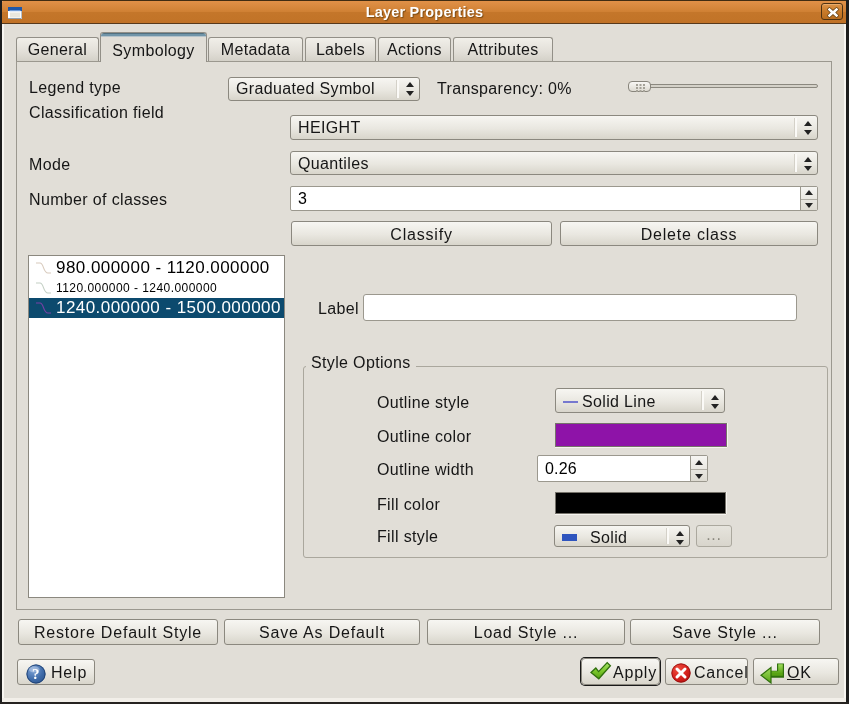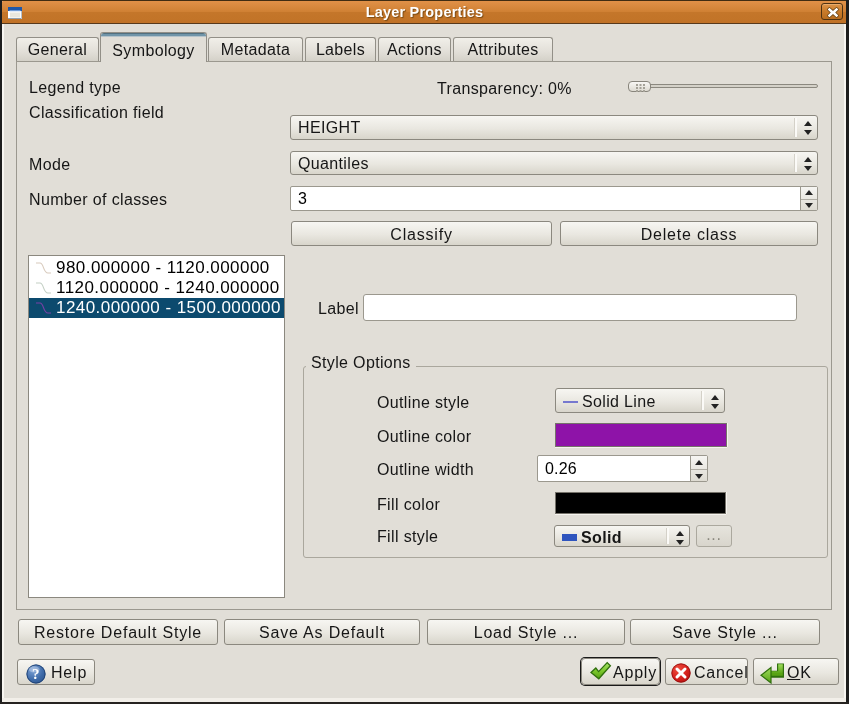--- a/index.html
+++ b/index.html
@@ -77,20 +77,30 @@
       <div class="band"></div>
       <div style="margin-top:5px;">Symbology</div>
     </div>
   <div class="tab" style="left:208px;width:95px;">Metadata</div>
   <div class="tab" style="left:305px;width:71px;">Labels</div>
   <div class="tab" style="left:378px;width:73px;">Actions</div>
   <div class="tab" style="left:453px;width:100px;">Attributes</div>
   <div id="frame"></div>
 
   <div class="lbl" style="left:29px;top:79px;">Legend type</div>
+  <div class="combo" style="left:228px;top:77px;width:192px;height:24px;">
+    <div class="tx" style="line-height:22px;">Graduated Symbol</div>
+    <div class="sep"></div>
+    <div class="ar">
+        <svg width="16" height="22">
+          <path d="M4 9 L8 4 L12 9 Z" fill="#222"></path>
+          <path d="M4 13 L8 18 L12 13 Z" fill="#222"></path>
+        </svg>
+      </div>
+  </div>
   <div class="lbl" style="left:437px;top:80px;">Transparency: 0%</div>
 
   <div style="position:absolute;left:630px;top:84px;width:188px;height:4px;border:1px solid #8b887f;border-radius:3px;background:#d4d1c8;"></div>
   <div style="position:absolute;left:628px;top:81px;width:23px;height:11px;border:1px solid #88857c;border-radius:4px;background:linear-gradient(#f8f7f4,#dedbd2);">
      <svg width="23" height="11">
         <g fill="#a5a298">
           <rect x="7" y="2" width="2" height="2"></rect>
           <rect x="10.5" y="2" width="2" height="2"></rect>
           <rect x="14" y="2" width="2" height="2"></rect>
           <rect x="7" y="5" width="2" height="2"></rect>
@@ -149,21 +159,21 @@
     <div style="position:absolute;left:0;top:2px;width:100%;height:20px;">
       <svg style="position:absolute;left:5px;top:2px;" width="18" height="16">
           <path d="M2 3 H6 C10 3 9 13 14 13 H17" stroke="#d8cabc" stroke-width="1.1" fill="none"></path>
         </svg>
       <div style="position:absolute;left:27px;top:0;font-size:17px;letter-spacing:0.45px;line-height:20px;color:#000;">980.000000 - 1120.000000</div>
     </div>
     <div style="position:absolute;left:0;top:22px;width:100%;height:20px;">
       <svg style="position:absolute;left:5px;top:2px;" width="18" height="16">
           <path d="M2 3 H6 C10 3 9 13 14 13 H17" stroke="#c3cfc4" stroke-width="1.1" fill="none"></path>
         </svg>
-      <div style="position:absolute;left:27px;top:0;font-size:17px;letter-spacing:0.45px;line-height:20px;color:#000;">1120.000000 - 1240.000000</div>
+      <div style="position:absolute;left:27px;top:0;font-size:12px;letter-spacing:0.45px;line-height:20px;color:#000;">1120.000000 - 1240.000000</div>
     </div>
     <div style="position:absolute;left:0;top:42px;width:100%;height:20px;background:#0c4a6e;">
       <svg style="position:absolute;left:5px;top:2px;" width="18" height="16">
           <path d="M2 3 H6 C10 3 9 13 14 13 H17" stroke="#7a3fa5" stroke-width="1.2" fill="none"></path>
         </svg>
       <div style="position:absolute;left:27px;top:0;font-size:17px;letter-spacing:0.45px;line-height:20px;color:#fff;">1240.000000 - 1500.000000</div>
     </div>
   </div>
 
   <div class="lbl" style="left:318px;top:300px;">Label</div>
@@ -208,21 +218,21 @@
   </div>
 
   <div class="lbl" style="left:377px;top:496px;">Fill color</div>
   <div class="cbtn" style="left:555px;top:492px;width:171px;height:22px;background:#000;"></div>
 
   <div class="lbl" style="left:377px;top:528px;">Fill style</div>
   <div class="combo" style="left:554px;top:525px;width:136px;height:22px;">
     <svg style="position:absolute;left:7px;top:8px;" width="15" height="7">
         <rect width="15" height="7" fill="#2f55be"></rect>
       </svg>
-    <div class="tx" style="left:26px;line-height:23px;font-weight:bold;">Solid</div>
+    <div class="tx" style="left:35px;line-height:23px;">Solid</div>
       <div class="sep"></div>
     <div class="ar">
         <svg width="16" height="23">
           <path d="M4 10 L8 5 L12 10 Z" fill="#222"></path>
           <path d="M4 14 L8 19 L12 14 Z" fill="#222"></path>
         </svg>
       </div>
   </div>
   <div class="btn" style="left:696px;top:525px;width:36px;height:22px;line-height:18px;color:#8a877e;background:linear-gradient(#e6e4dd,#d8d5cc);border-color:#aba89e;">...</div>
 

